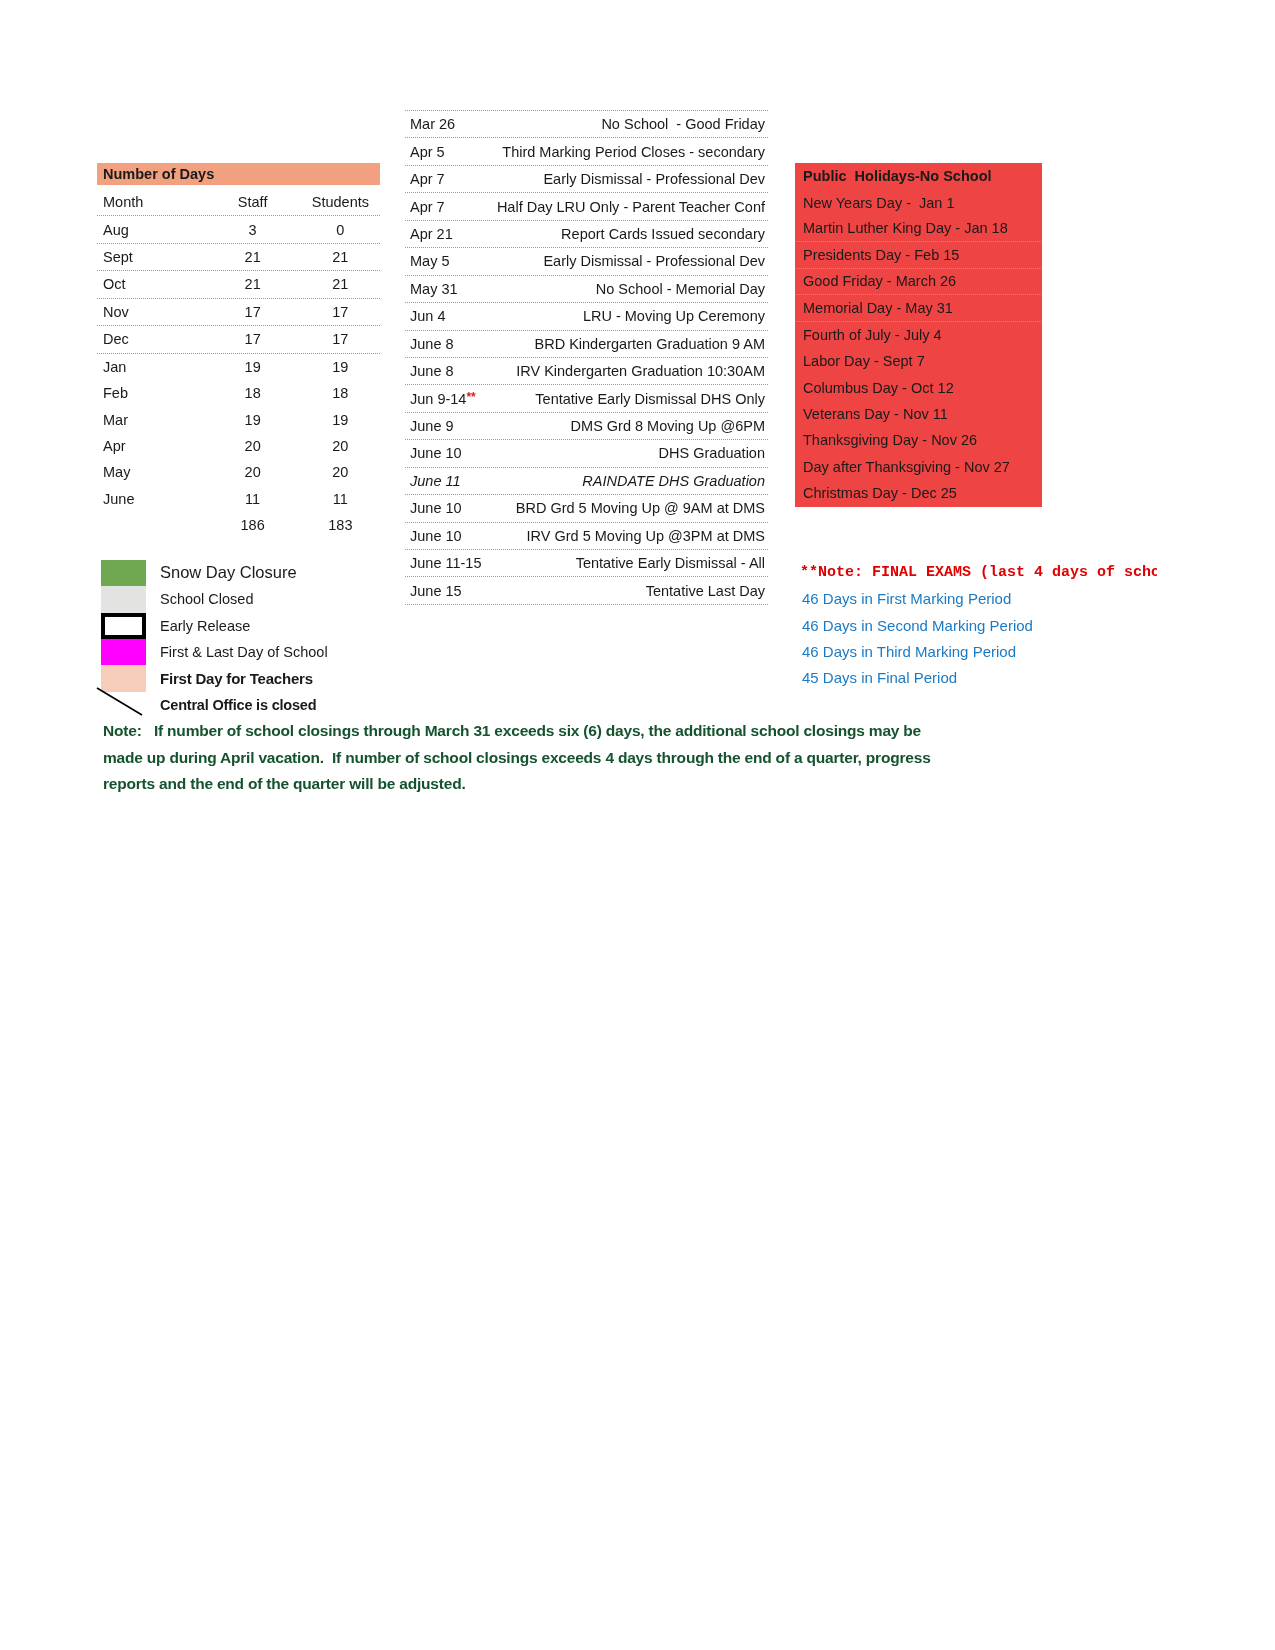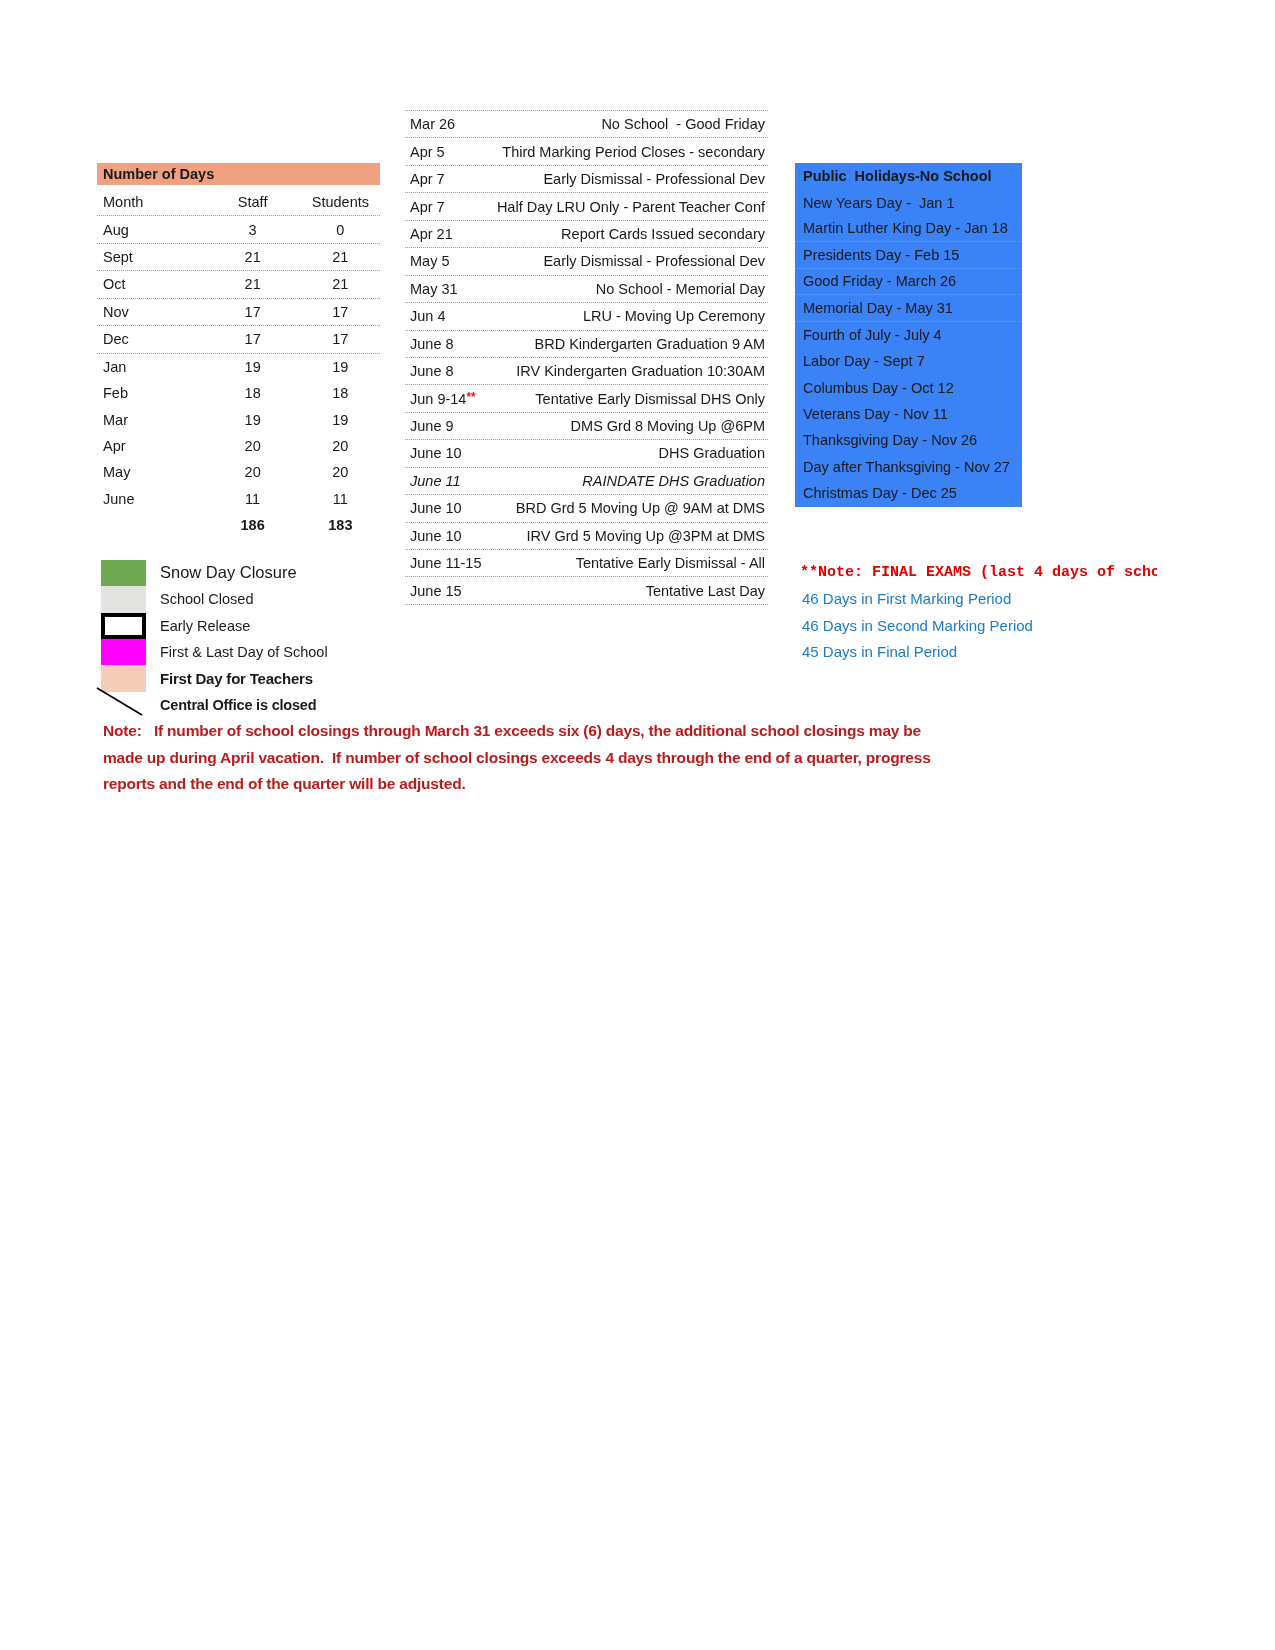--- a/index.html
+++ b/index.html
@@ -32,24 +32,24 @@
   .days-header{
     background:#F1A17F;height:22px;display:flex;align-items:center;
     font-weight:bold;padding-left:6px;box-sizing:border-box;
   }
   .days-rows{margin-top:4px;}
   .day-row{height:26.45px;display:flex;align-items:center;}
   .day-row.rb{border-bottom:1px dotted #9a9a9a;}
   .c-month{width:38%;padding-left:6px;box-sizing:border-box;}
   .c-staff{width:34%;text-align:center;}
   .c-students{width:28%;text-align:center;}
-  .totals-row{font-weight:bold;align-items:center;}
-
-  
-  .holidays{left:795px;top:162.9px;width:227px;background:#3b82f6;font-size:14.5px;}
+  .totals-row{font-weight:normal;align-items:center;}
+
+  
+  .holidays{left:795px;top:162.9px;width:247px;background:#ef4444;font-size:14.5px;}
   .holiday-row{
     height:26.45px;display:flex;align-items:center;
     padding-left:8px;box-sizing:border-box;
   }
   .holiday-row.hb{border-bottom:1px dotted #a89f6e;}
   .holiday-title{font-weight:bold;}
 
   
   .legend{left:101px;top:559.65px;}
   .legend-row{display:flex;align-items:center;height:26.45px;}
@@ -74,21 +74,21 @@
     color:#E00000;font-weight:bold;font-size:15px;
     height:26.45px;line-height:26.45px;
     width:357px;overflow:hidden;white-space:nowrap;font-family:Liberation Mono, monospace;
   }
   .note-blue{color:#1B7AC4;font-size:15px;height:26.45px;line-height:26.45px;padding-left:2px;}
 
   
   .bottom-note{
     left:103px;top:718.35px;width:1030px;
     font-weight:bold;font-size:15.5px;line-height:26.45px;letter-spacing:-0.2px;
-    color:#b91c1c;
+    color:#14532d;
   }
 </style>
 </head>
 <body>
 
 <div class="abs events-table">
   <div class="event-row first">
       <span class="event-date" data-bind="events.0.date">Mar 26</span>
       <span class="event-desc" data-bind="events.0.desc">No School  - Good Friday</span>
     </div>
@@ -277,20 +277,21 @@
 
 <svg class="abs diag" width="52" height="32">
   <line x1="3" y1="2" x2="48" y2="29" stroke="#000" stroke-width="1.6"></line>
 </svg>
 <div class="abs central-office" data-bind="legend.central_office">Central Office is closed</div>
 
 <div class="abs right-notes">
   <div class="note-red" data-bind="exam_note">**Note: FINAL EXAMS (last 4 days of schoo</div>
   <div class="note-blue" data-bind="marking_periods.0">46 Days in First Marking Period</div>
   <div class="note-blue" data-bind="marking_periods.1">46 Days in Second Marking Period</div>
+  <div class="note-blue" data-bind="marking_periods.2">46 Days in Third Marking Period</div>
   <div class="note-blue" data-bind="marking_periods.3">45 Days in Final Period</div>
 </div>
 
 <div class="abs bottom-note">
   <div data-bind="bottom_note_lines.0">Note:   If number of school closings through March 31 exceeds six (6) days, the additional school closings may be</div>
   <div data-bind="bottom_note_lines.1">made up during April vacation.  If number of school closings exceeds 4 days through the end of a quarter, progress</div>
   <div data-bind="bottom_note_lines.2">reports and the end of the quarter will be adjusted.</div>
 </div>
 
 </body></html>

